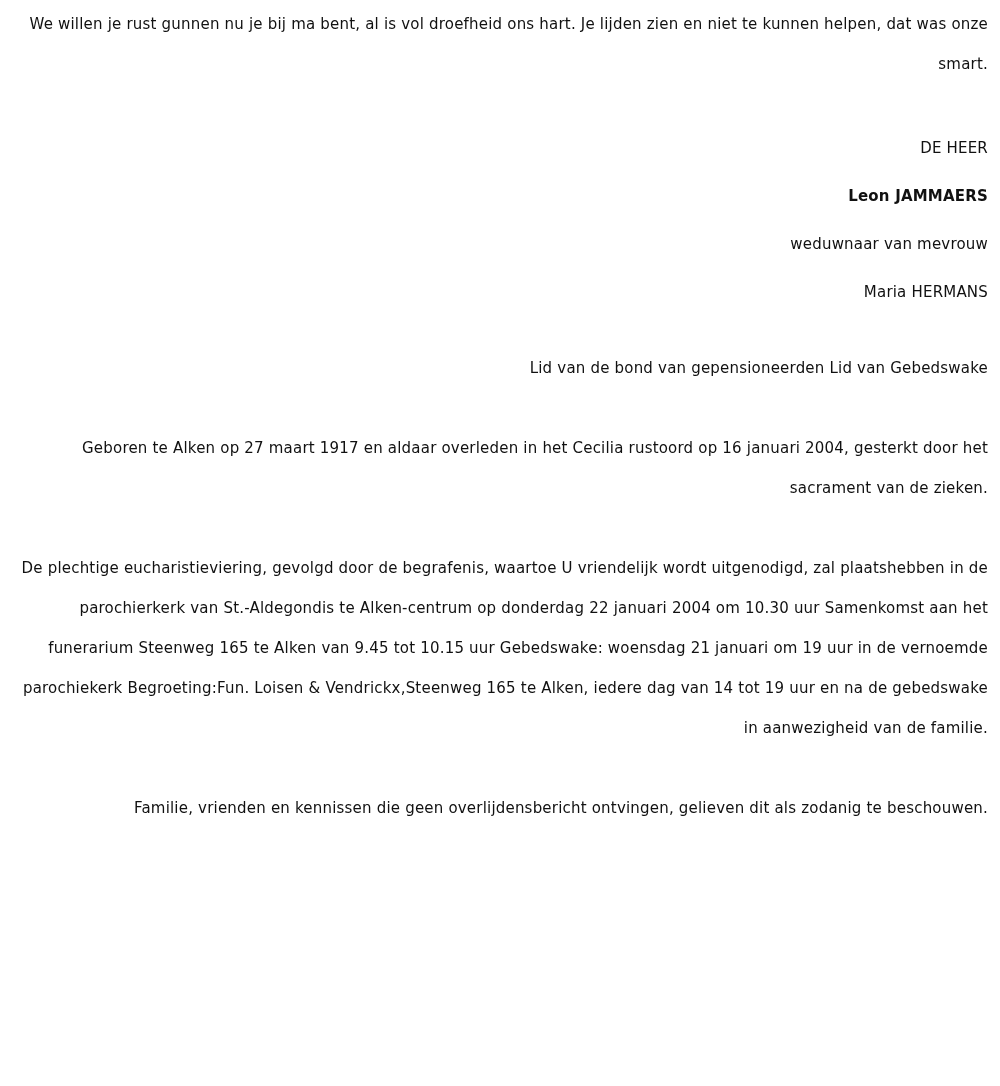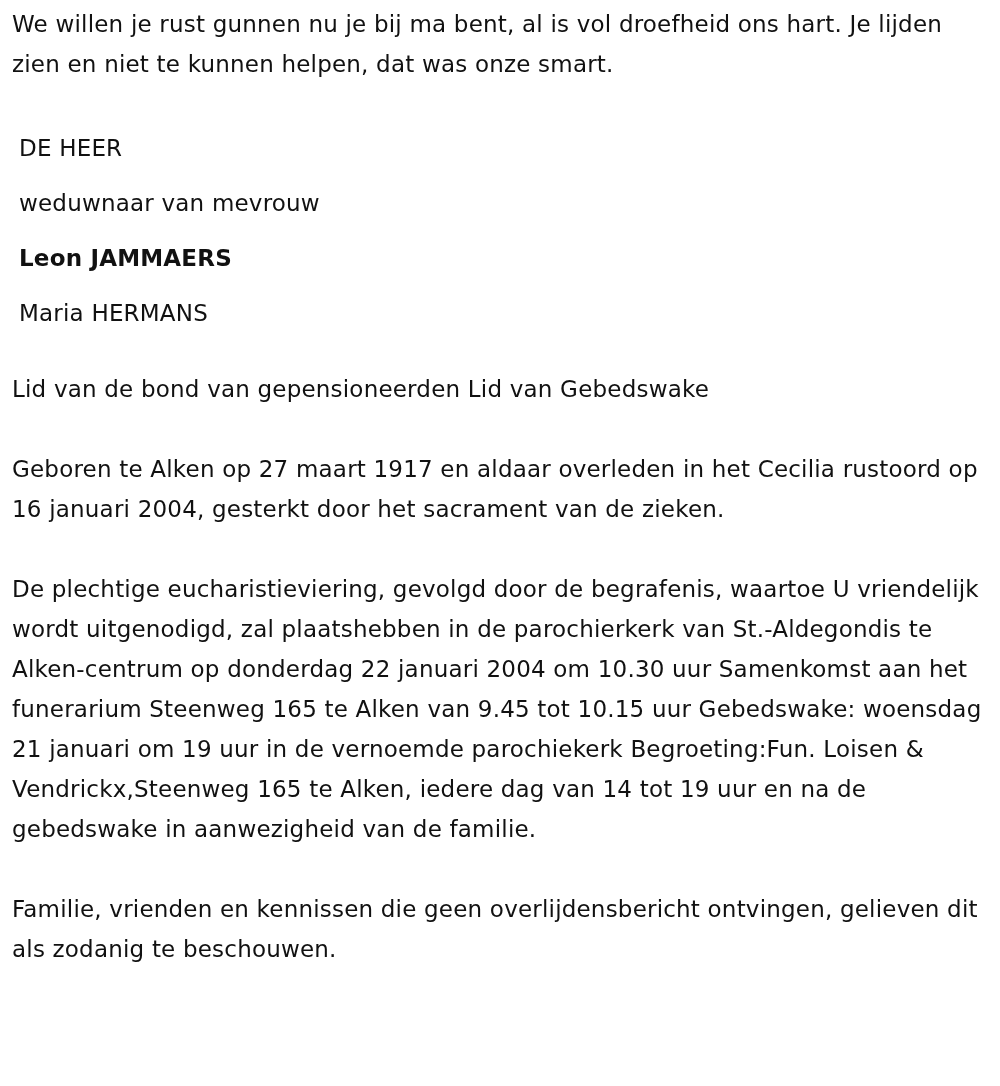--- a/index.html
+++ b/index.html
@@ -9,51 +9,52 @@
     }
     body {
       width: 1000px;
       height: 1086px;
       overflow: hidden;
       font-family: "DejaVu Sans", sans-serif;
       color: #111111;
     }
     .doc {
       padding: 4px 12px 0 12px;
-      font-size: 23px;
+      font-size: 15px;
       line-height: 40px;
       letter-spacing: 0.2px;
+      text-align: right;
     }
     .p {
       margin: 0 0 40px 0;
     }
     .line {
       display: block;
-      margin: 7px;
+      margin: 0;
       height: 48px;
       line-height: 48px;
     }
     .name-block {
       margin: 0 0 32px 0;
     }
     .bold {
       font-weight: bold;
     }
     .intro { margin-bottom: 40px; }
   </style>
 </head>
 <body>
 
 <div class="doc">
   <p class="p intro">We willen je rust gunnen nu je bij ma bent, al is vol droefheid ons hart. Je lijden zien en niet te kunnen helpen, dat was onze smart.</p>
 
   <div class="name-block">
     <span class="line">DE HEER</span>
+    <span class="line bold">Leon JAMMAERS</span>
     <span class="line">weduwnaar van mevrouw</span>
-    <span class="line bold">Leon JAMMAERS</span>
     <span class="line">Maria HERMANS</span>
   </div>
 
   <p class="p">Lid van de bond van gepensioneerden Lid van Gebedswake</p>
   <p class="p">Geboren te Alken op 27 maart 1917 en aldaar overleden in het Cecilia rustoord op 16 januari 2004, gesterkt door het sacrament van de zieken.</p>
   <p class="p">De plechtige eucharistieviering, gevolgd door de begrafenis, waartoe U vriendelijk wordt uitgenodigd, zal plaatshebben in de parochierkerk van St.-Aldegondis te Alken-centrum op donderdag 22 januari 2004 om 10.30 uur Samenkomst aan het funerarium Steenweg 165 te Alken van 9.45 tot 10.15 uur Gebedswake: woensdag 21 januari om 19 uur in de vernoemde parochiekerk Begroeting:Fun. Loisen &amp; Vendrickx,Steenweg 165 te Alken, iedere dag van 14 tot 19 uur en na de gebedswake in aanwezigheid van de familie.</p>
   <p class="p">Familie, vrienden en kennissen die geen overlijdensbericht ontvingen, gelieven dit als zodanig te beschouwen.</p>
 </div>
 
 </body></html>

